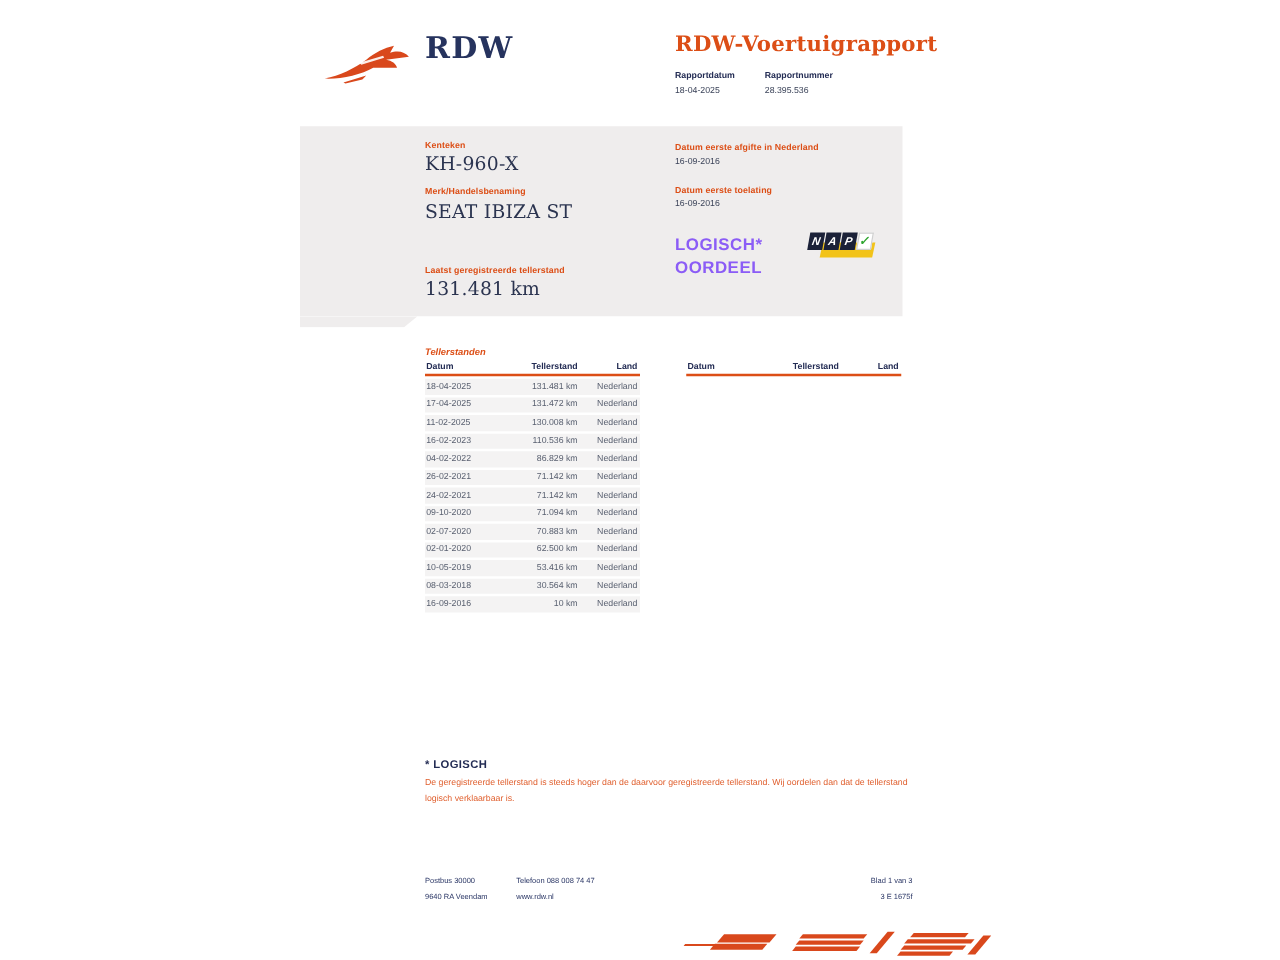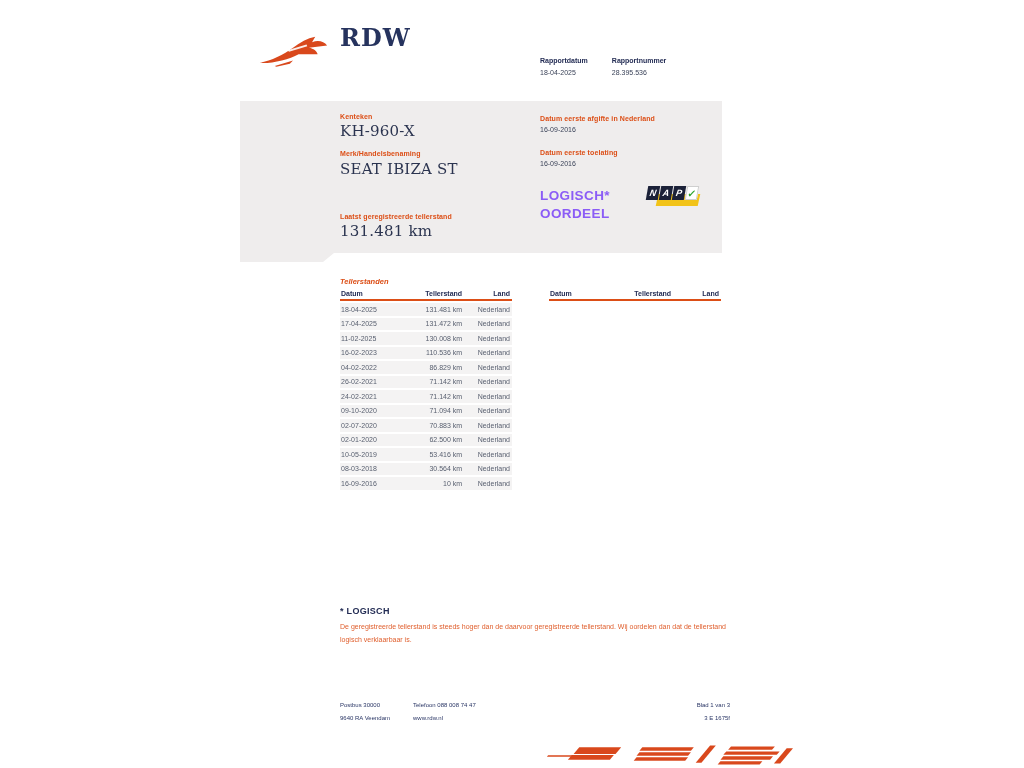--- a/index.html
+++ b/index.html
@@ -72,20 +72,21 @@
 
 <div class="page">
 
   <svg class="logo-wing" viewBox="0 0 95 58">
     <path fill="#D9481C" d="M3 49 C18 46 33 39 45 30 C54 23 63 18 73 16 L69 23 C77 20 84 22 88 27 L65 30 C71 31 75 34 76 38 L52 38 C40 45 18 50 3 49 Z"></path>
     <path fill="#D9481C" d="M22 53 L45 46 L41 50 L24 54 Z"></path>
     <path fill="#ffffff" d="M38 33 L62 26 L63 28 L40 35 Z" opacity="0.9"></path>
   </svg>
   <div class="logo-text">RDW</div>
 
+  <div class="doc-title">RDW-Voertuigrapport</div>
 
   <div class="meta">
     <div class="blk">
       <span class="lbl">Rapportdatum</span>
       <span class="val">18-04-2025</span>
     </div>
     <div class="blk">
       <span class="lbl">Rapportnummer</span>
       <span class="val">28.395.536</span>
     </div>

